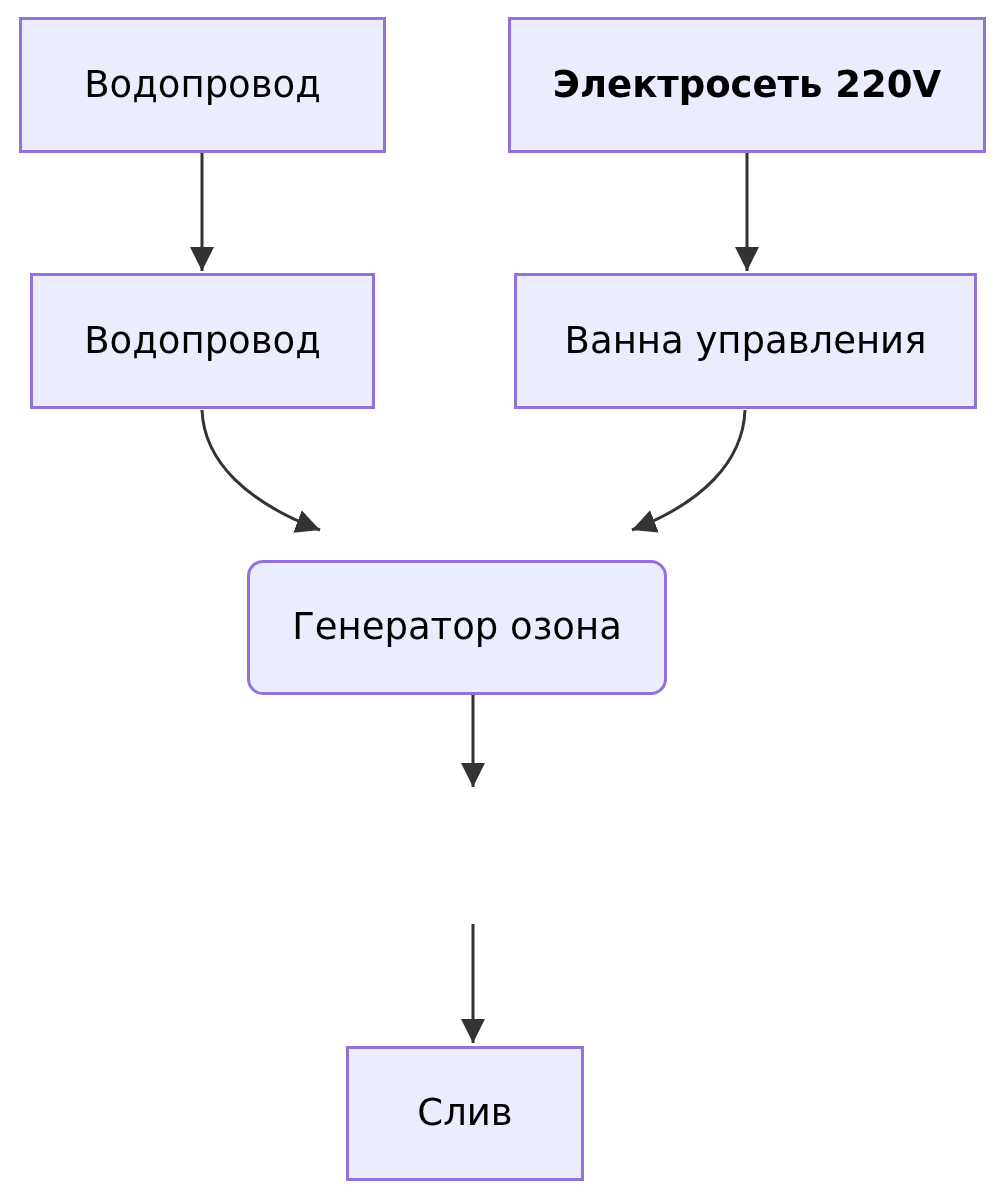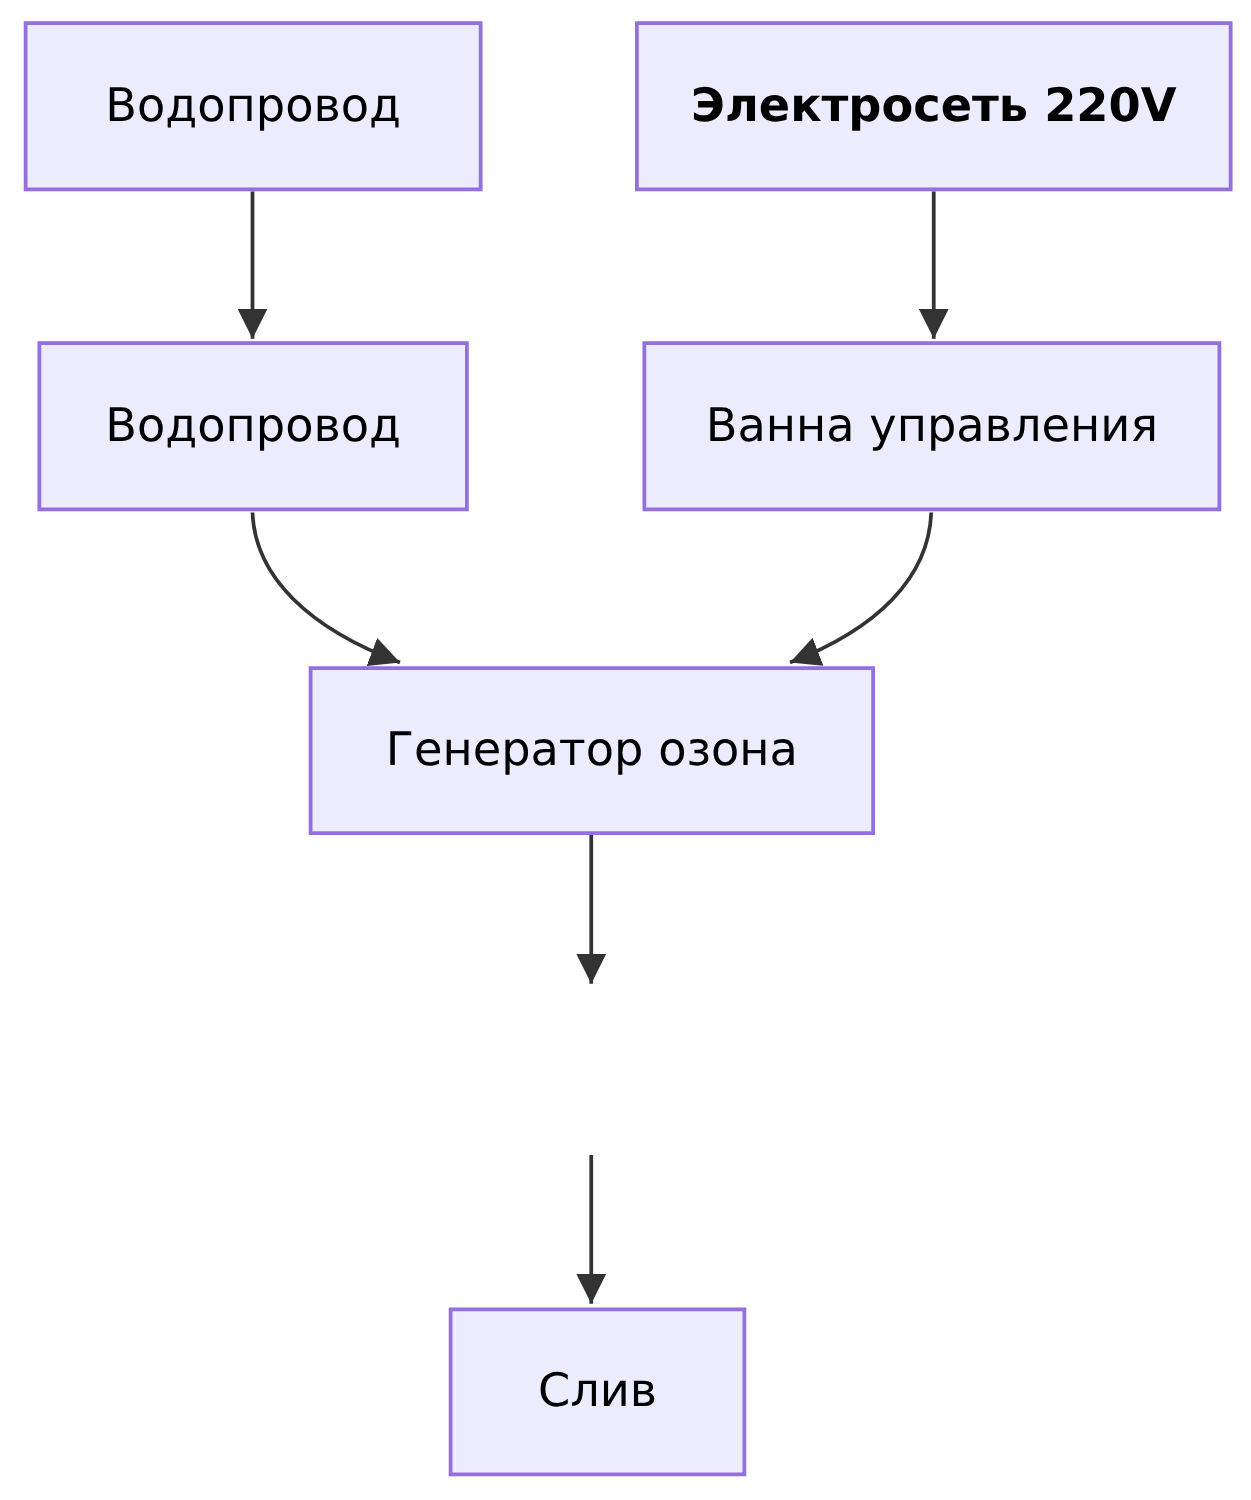--- a/index.html
+++ b/index.html
@@ -34,23 +34,23 @@
     color: #000000;
     font-size: 37px;
     line-height: 1.2;
     text-align: center;
     white-space: nowrap;
   }
   .node-1 { left: 19px;  top: 17px;   width: 367px; height: 136px; }
   .node-2 { left: 508px; top: 17px;   width: 478px; height: 136px; font-weight: bold; }
   .node-3 { left: 30px;  top: 273px;  width: 345px; height: 136px; }
   .node-4 { left: 514px; top: 273px;  width: 463px; height: 136px; }
-  .node-5 { left: 247px; top: 533px;  width: 453px; height: 135px; }
+  .node-5 { left: 247px; top: 560px;  width: 420px; height: 135px; border-radius: 16px; }
   .node-6 { left: 345px; top: 790px;  width: 257px; height: 134px; }
-  .node-7 { left: 359px; top: 1046px; width: 238px; height: 135px; align-items: center; }
+  .node-7 { left: 346px; top: 1046px; width: 238px; height: 135px; align-items: center; }
   .edge-path {
     fill: none;
     stroke: #333333;
     stroke-width: 3px;
   }
 </style>
 </head>
 <body>
 
 <div class="canvas">

